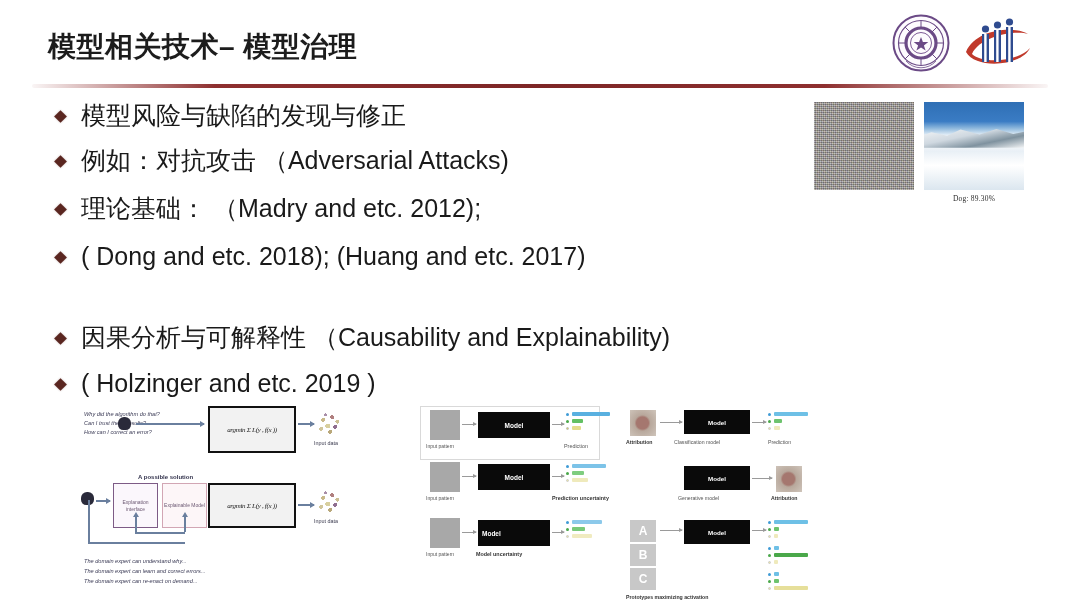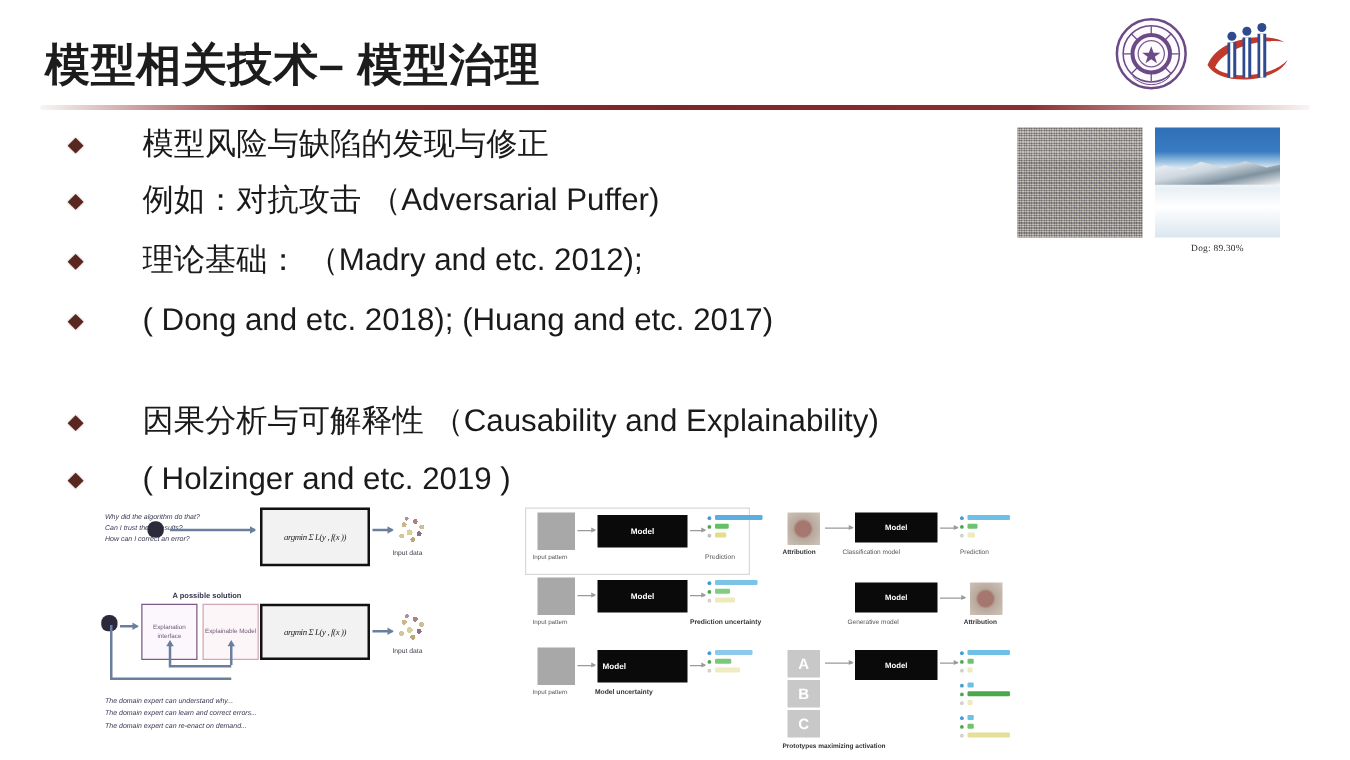--- a/index.html
+++ b/index.html
@@ -11,42 +11,42 @@
   }
   #slide {
     position: relative;
     width: 1080px; height: 608px;
     background: #ffffff;
   }
 
   
   #header { position: absolute; left: 0; top: 0; width: 1080px; height: 92px; }
   #slide-title {
-    position: absolute; left: 36px; top: 28px;
-    font-size: 36px; font-weight: bold; color: #1c1c1c;
+    position: absolute; left: 48px; top: 28px;
+    font-size: 28px; font-weight: bold; color: #1c1c1c;
     letter-spacing: 0.5px; white-space: nowrap;
   }
   #title-rule {
     position: absolute; left: 32px; top: 84px; width: 1016px; height: 4px;
     background: linear-gradient(to right,
        rgba(150,60,60,0.05) 0%,
        #8e2f2f 18%, #7d2626 50%, #8e2f2f 78%,
        rgba(150,60,60,0.05) 100%);
     border-radius: 2px;
   }
   #logos { position: absolute; right: 46px; top: 14px; display: flex; align-items: center; gap: 10px; }
 
   
   .seal { position: relative; width: 58px; height: 58px; }
   
   .inst-mark { position: relative; width: 74px; height: 58px; }
 
   
   #bullets { position: absolute; left: 56px; top: 100px; width: 660px; }
-  .bullet-row { position: absolute; display: flex; align-items: flex-start; white-space: nowrap; gap: 33px; }
+  .bullet-row { position: absolute; display: flex; align-items: flex-start; white-space: nowrap; }
   .bullet-dot {
     width: 9px; height: 9px; flex: 0 0 9px;
     background: #5a2620;
     transform: rotate(45deg);
     margin-top: 12px; margin-right: 16px;
     box-shadow: 0 0 2px rgba(90,38,32,0.35);
   }
   .bullet-text { font-size: 25px; color: #1a1a1a; line-height: 1.22; font-weight: 400; }
 
   .b0 { top: 0px;   left: 0px; }
@@ -288,21 +288,21 @@
     </div>
   </div>
 
   <div id="bullets">
     <div class="bullet-row b0">
       <span class="bullet-dot"></span>
       <span class="bullet-text">模型风险与缺陷的发现与修正</span>
     </div>
     <div class="bullet-row b1">
       <span class="bullet-dot"></span>
-      <span class="bullet-text">例如：对抗攻击 （Adversarial Puffer)</span>
+      <span class="bullet-text">例如：对抗攻击 （Adversarial Attacks)</span>
     </div>
     <div class="bullet-row b2">
       <span class="bullet-dot"></span>
       <span class="bullet-text">理论基础： （Madry and etc. 2012);</span>
     </div>
     <div class="bullet-row b3">
       <span class="bullet-dot"></span>
       <span class="bullet-text">( Dong and etc. 2018); (Huang and etc. 2017)</span>
     </div>
     <div class="bullet-row b4">

